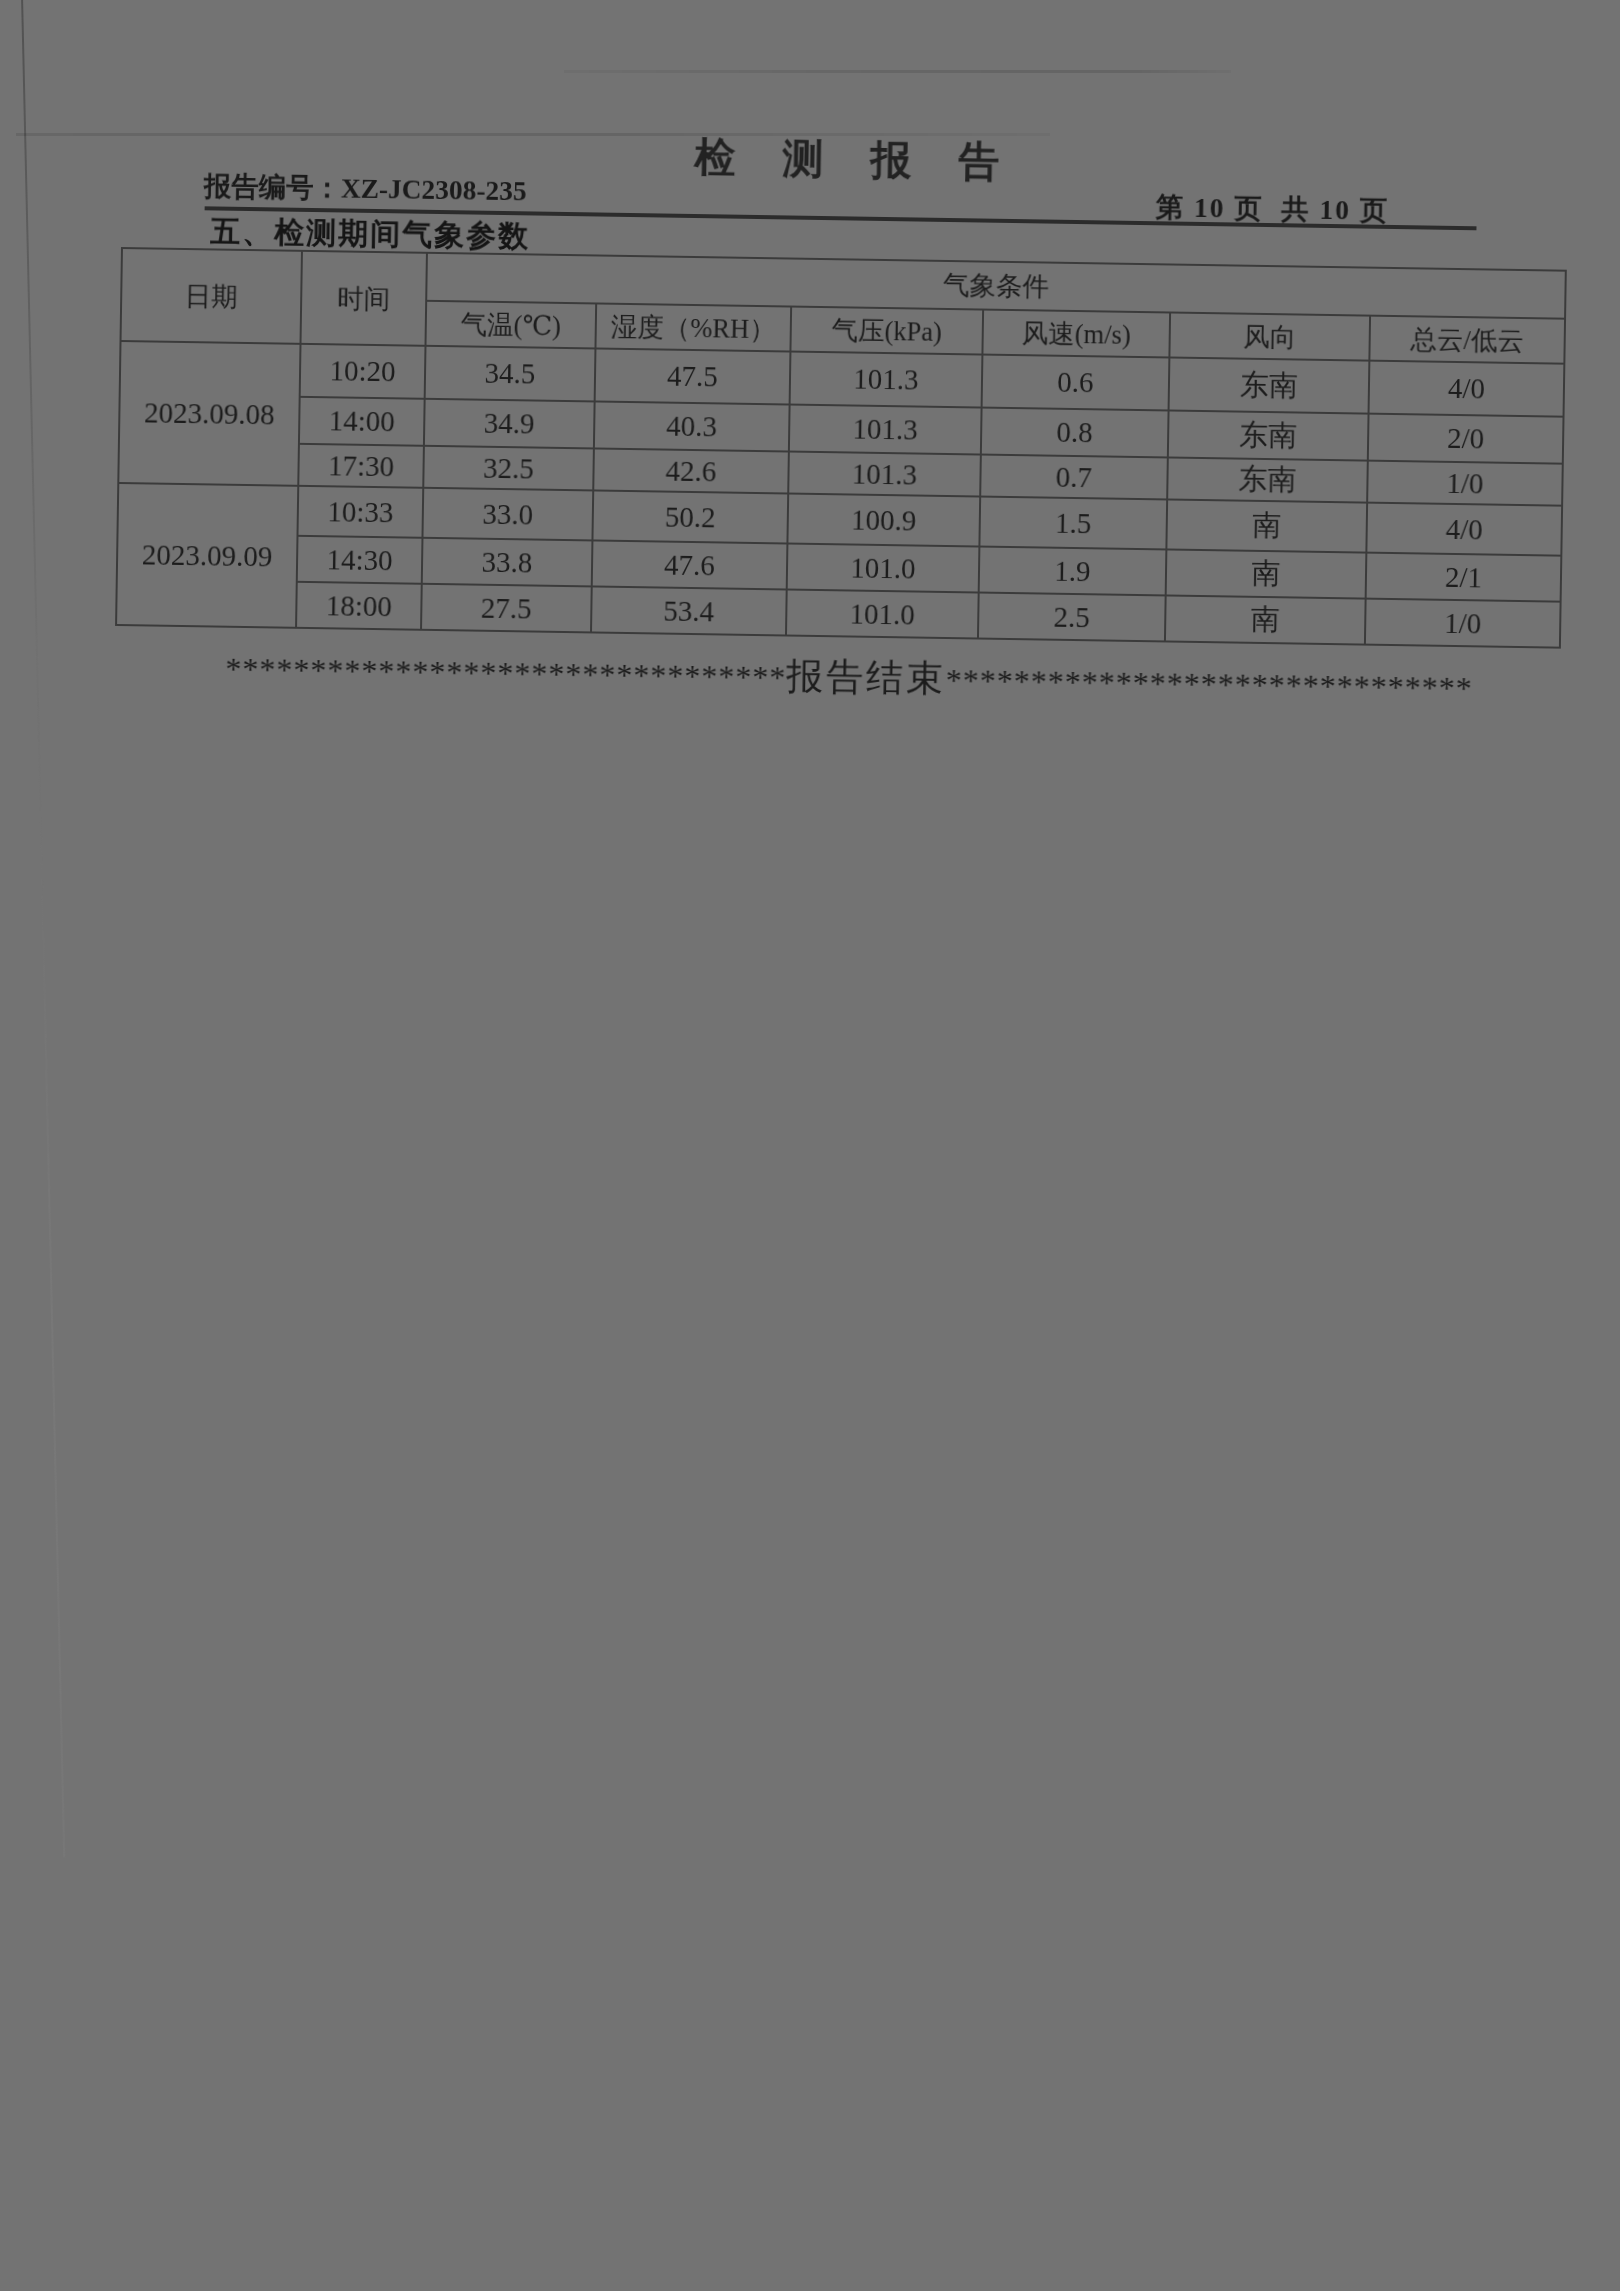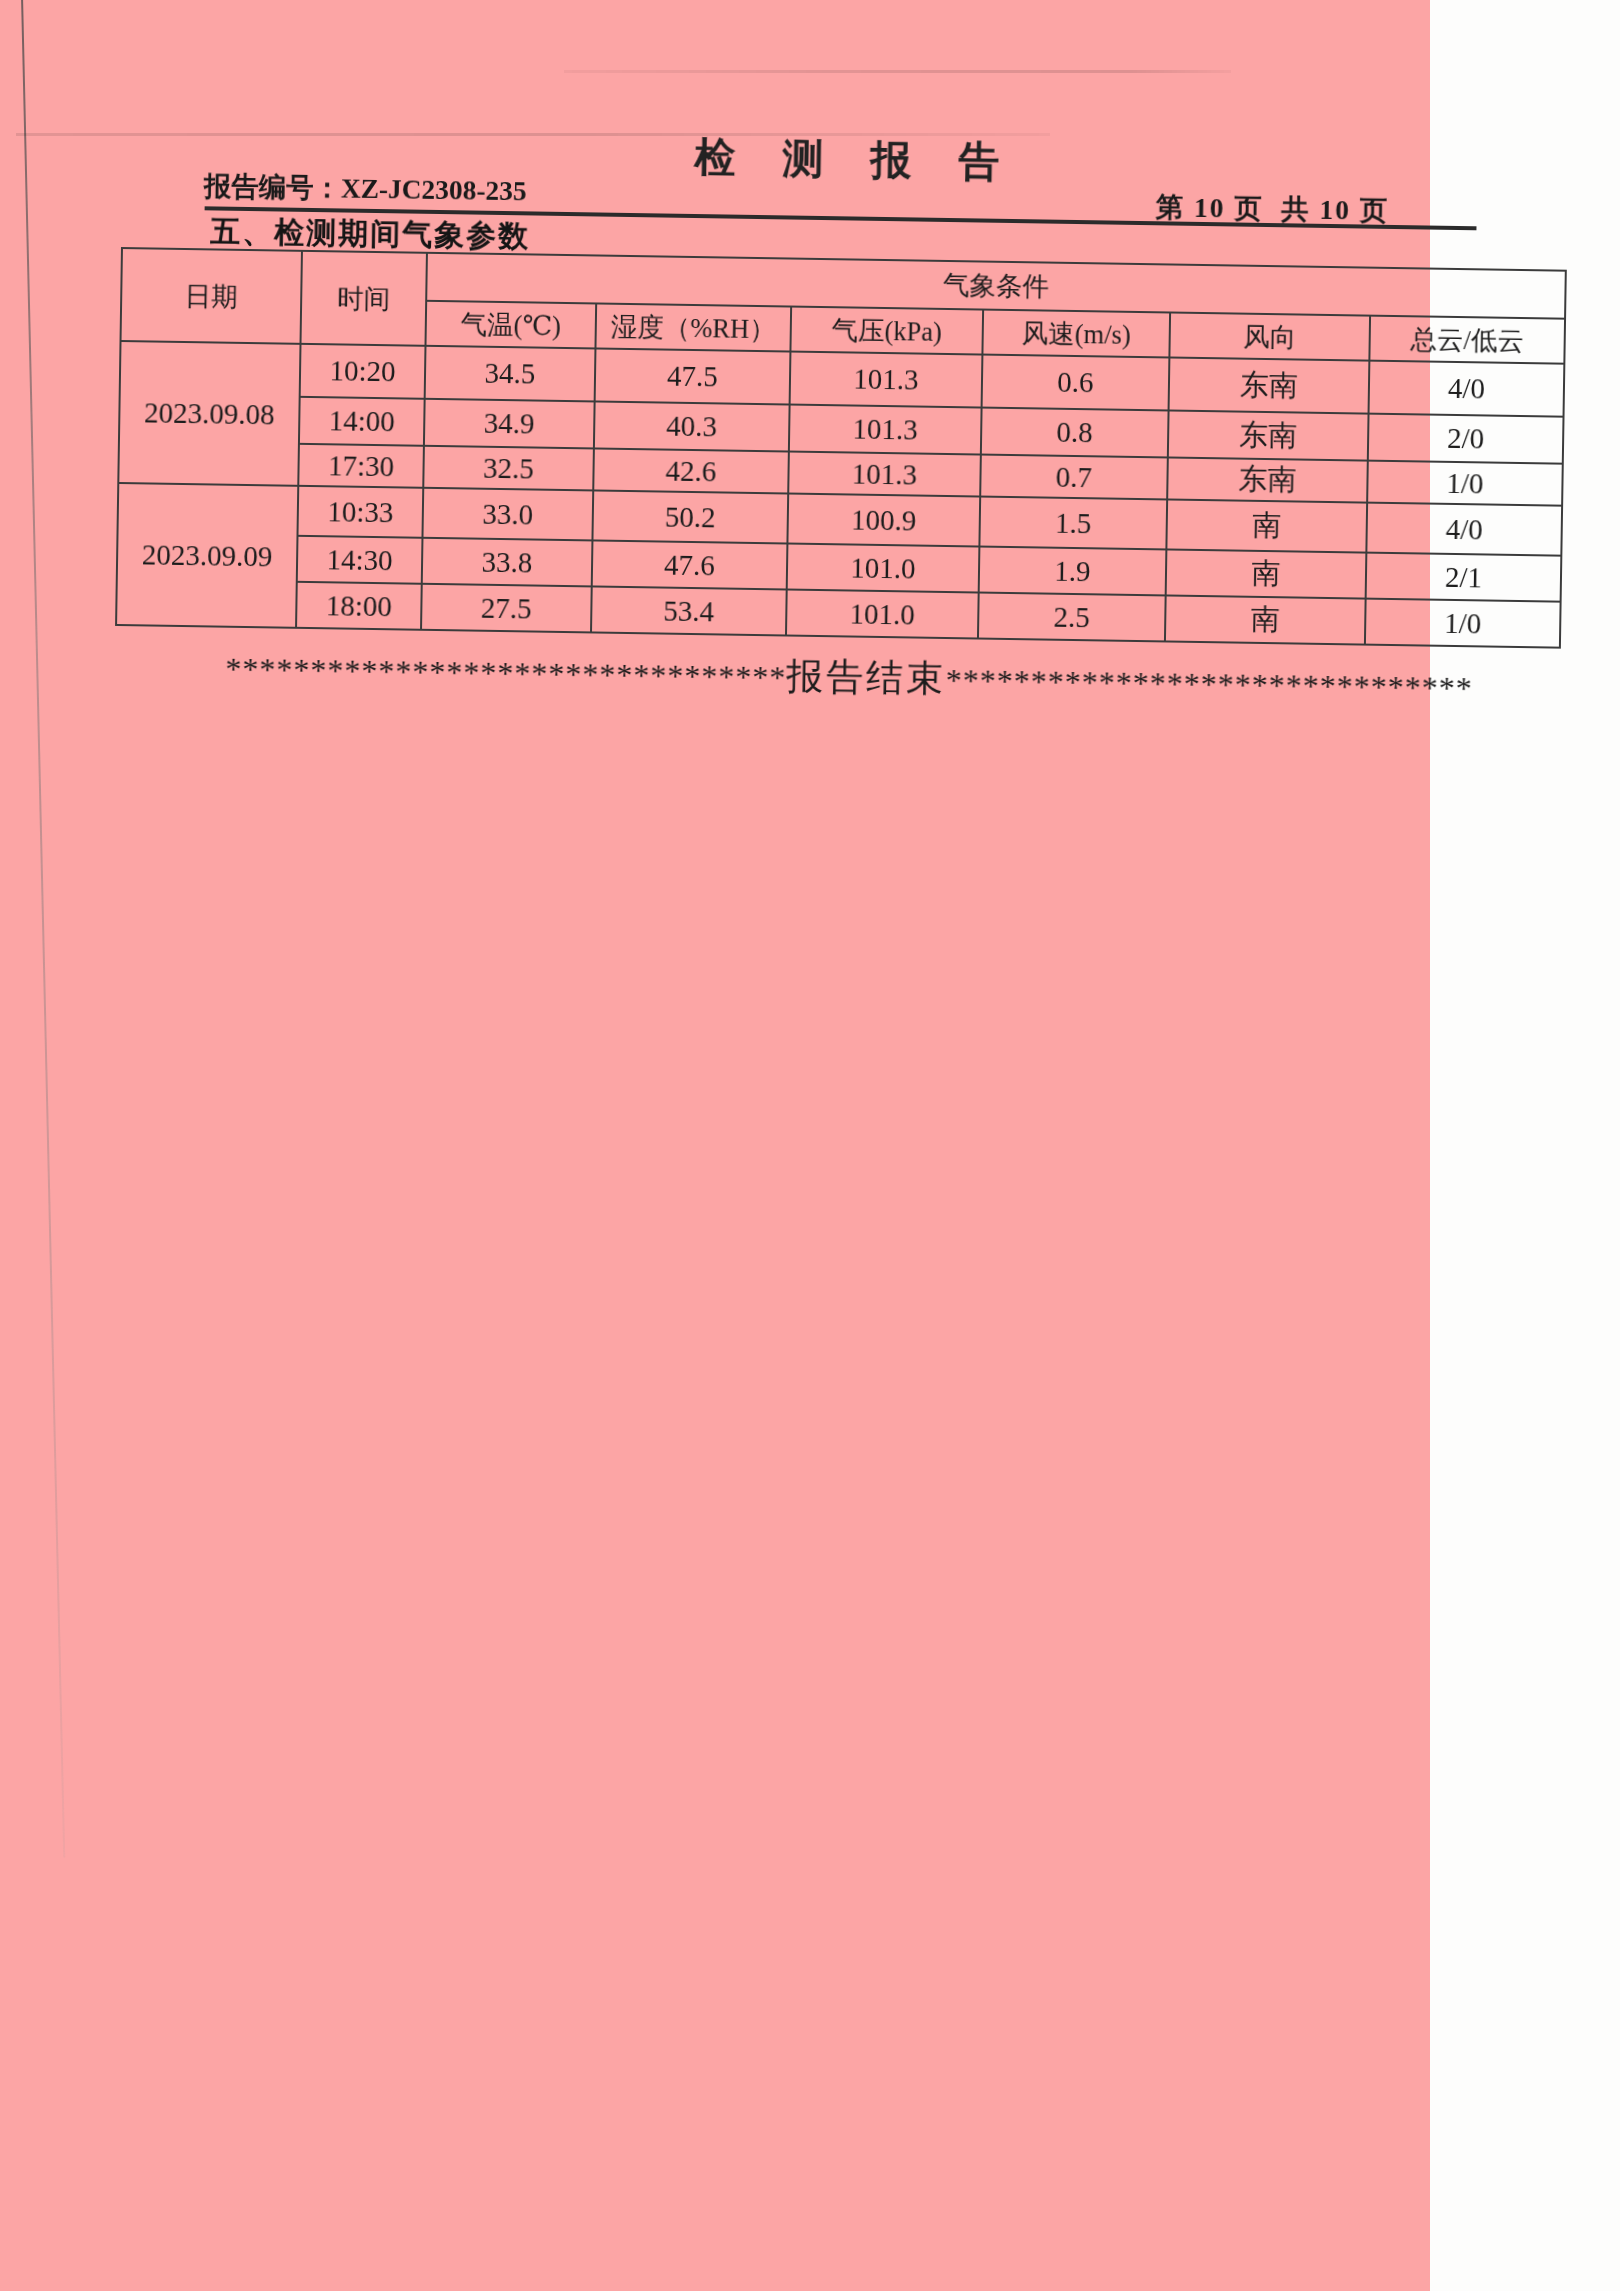--- a/index.html
+++ b/index.html
@@ -7,22 +7,22 @@
     padding: 0;
     width: 1620px;
     height: 2292px;
     background: #fdfdfc;
     overflow: hidden;
     font-family: "Liberation Serif", "DejaVu Serif", serif;
   }
   .page {
     position: absolute;
     left: 0; top: 0;
-    width: 1430px; height: 2292px;
-    background: #fca5a5;
+    width: 1620px; height: 2292px;
+    background: #737373;
   }
   
   .content {
     position: absolute;
     left: 0; top: 0;
     width: 1620px; height: 2292px;
     transform: rotate(0.9deg);
     transform-origin: 121px 247px;
     color: #1d1d1d;
     filter: blur(0.4px);

